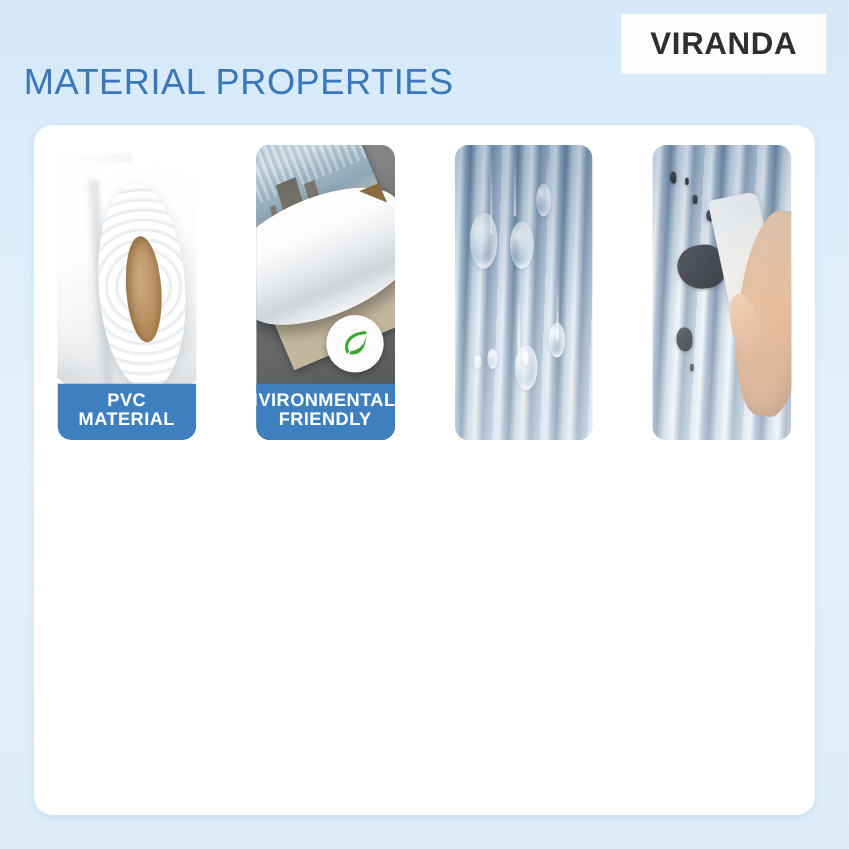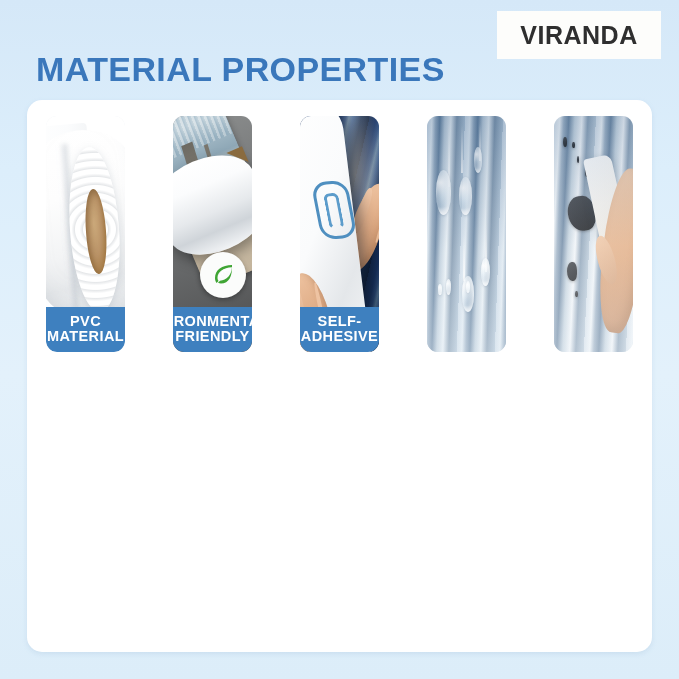--- a/index.html
+++ b/index.html
@@ -37,24 +37,24 @@
   .brand-badge .brand-text {
     font-size: 25px;
     font-weight: bold;
     letter-spacing: 0.5px;
     color: #2f2f2f;
     font-family: "Liberation Sans", sans-serif;
   }
 
   .page-title {
     position: absolute;
-    left: 36px;
+    left: 19px;
     top: 50px;
-    font-size: 34px;
-    font-weight: bold;
+    font-size: 29px;
+    font-weight: normal;
     letter-spacing: 0.4px;
     color: #3a77bb;
     font-family: "Liberation Sans", sans-serif;
   }
 
   
   .card {
     position: absolute;
     left: 27px;
     top: 100px;
@@ -66,21 +66,21 @@
     box-sizing: border-box;
   }
 
   .grid {
     position: absolute;
     left: 19px;
     top: 16px;
     width: 587px;
     height: 520px;
     display: grid;
-    grid-template-columns: repeat(5, 1fr);
+    grid-template-columns: repeat(4, 1fr);
     grid-template-rows: repeat(2, 1fr);
     column-gap: 9px;
     row-gap: 20px;
     gap: 48px;
   }
 
   .tile {
     position: relative;
     border-radius: 11px;
     overflow: hidden;
@@ -533,35 +533,20 @@
             <svg width="28" height="28" viewBox="0 0 28 28" aria-hidden="true">
               <path d="M23 4C13 4 6 9 6 17c0 2 .6 3.7 1.6 5l1.9-1.9C8.8 19 8.5 18 8.5 17 8.5 10.8 14.3 6.6 23 6.2 22.6 14 17.6 19 11 19.8l-2 2C9.9 22.3 11 22.5 12 22.5 20 22.5 23.6 15 23 4z" fill="#3fa534"></path>
               <path d="M20 8.6c-4.4.6-8 3-9.6 6.6M14.8 9.2l1.6 2.4M12.6 11.6l1.5 2.3M10.9 14.3l1.4 2.1" stroke="#ffffff" stroke-width="1.1" fill="none" stroke-linecap="round"></path>
             </svg>
           </div>
         </div>
         <div class="tile-label two-line">ENVIRONMENTALLY
 FRIENDLY</div>
       </div>
 
-      <div class="tile">
-        <div class="art art-adhesive">
-          <div class="adh-marble"></div>
-          <div class="hand adh-hand-right">
-              <span class="finger"></span>
-            </div>
-          <div class="adh-peel">
-            <div class="adh-clip"></div>
-          </div>
-          <div class="hand adh-hand-left">
-              <span class="finger"></span>
-            </div>
-        </div>
-        <div class="tile-label">SELF-ADHESIVE</div>
-      </div>
 
       <div class="tile">
         <div class="art art-water">
           <div class="trail" style="left:26%;top:2%;height:28%;"></div>
           <div class="trail" style="left:43%;top:4%;height:20%;"></div>
           <div class="trail" style="left:66%;top:3%;height:16%;"></div>
           <div class="trail" style="left:74%;top:44%;height:22%;"></div>
           <div class="trail" style="left:46%;top:50%;height:20%;"></div>
           <div class="drop" style="left:11%;top:23%;width:20%;height:19%;"></div>
           <div class="drop" style="left:40%;top:26%;width:17%;height:16%;"></div>

